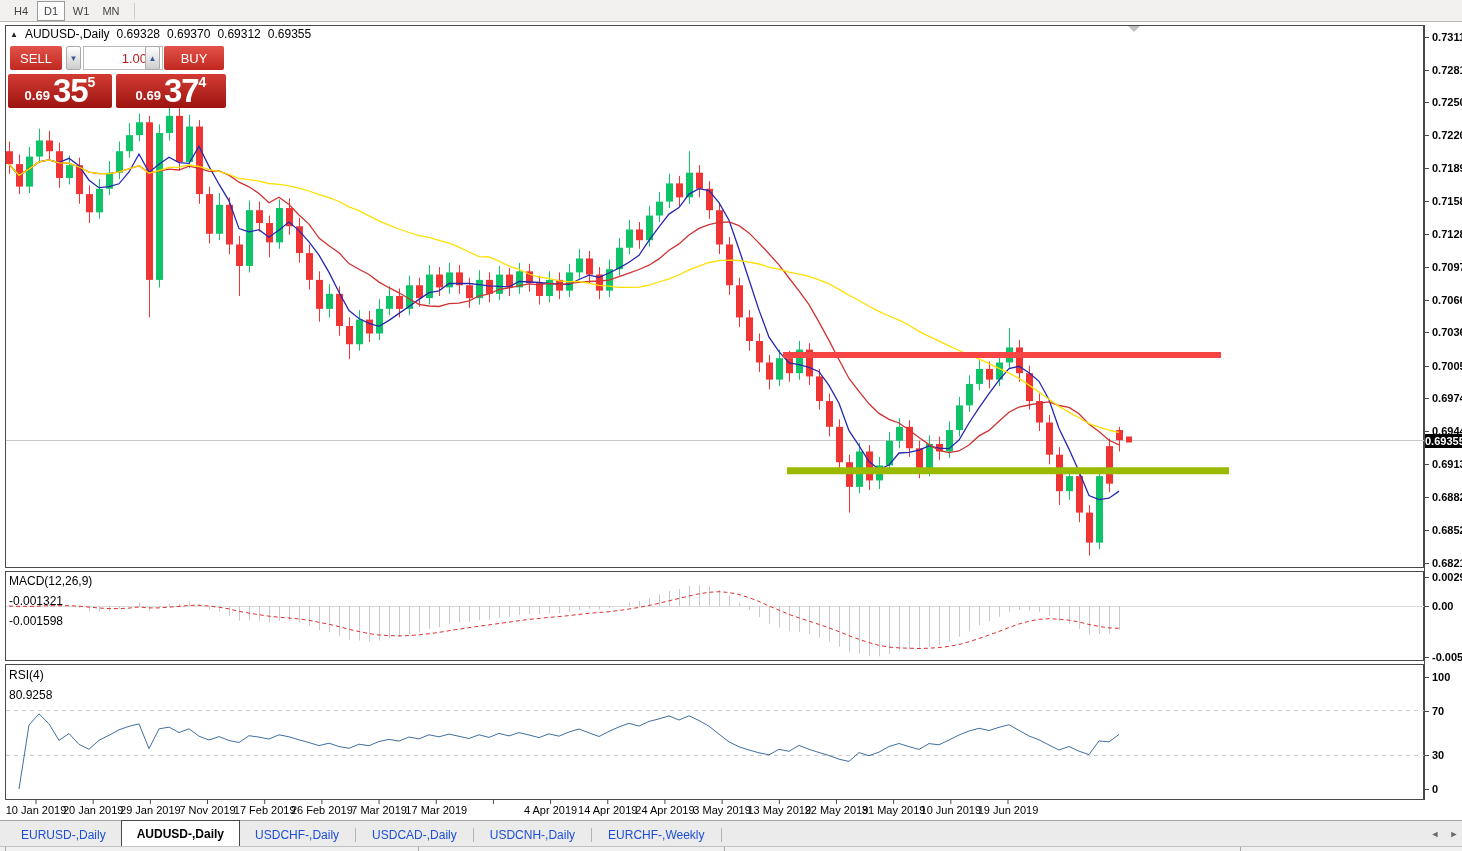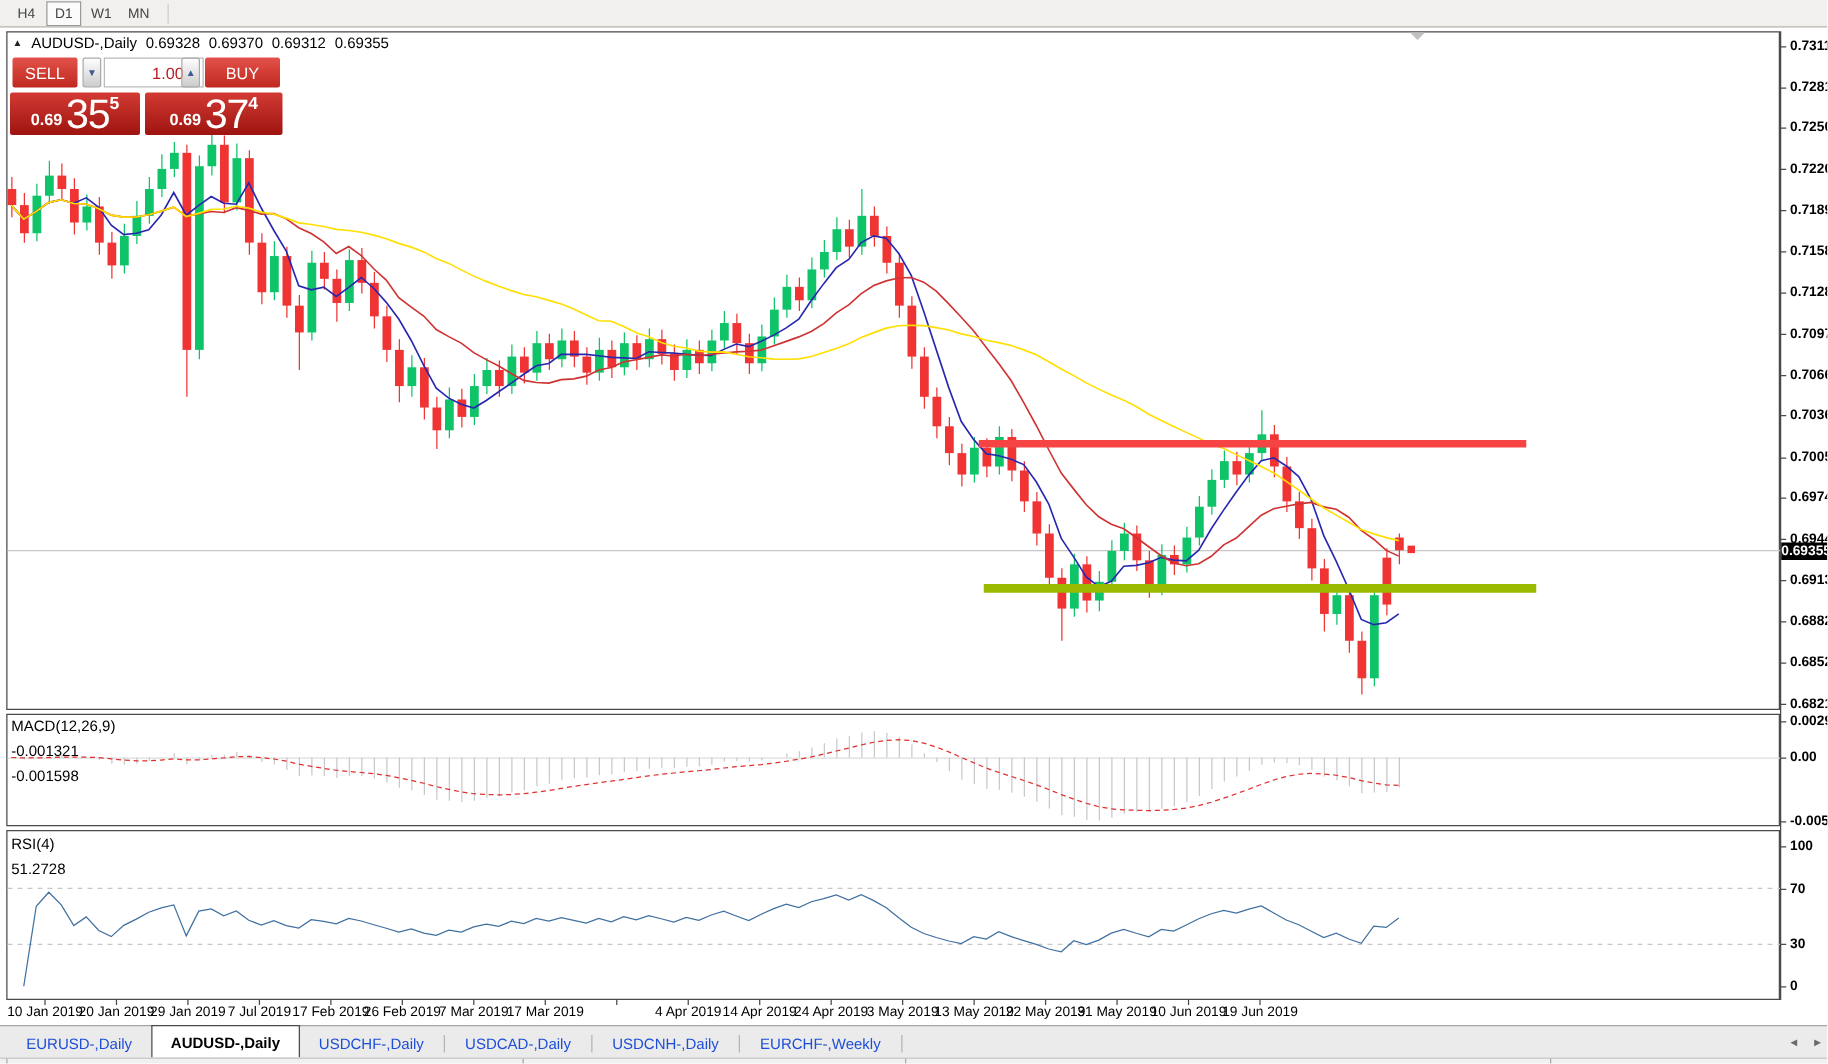--- a/index.html
+++ b/index.html
@@ -20,21 +20,21 @@
   #trade-panel{left:8px;top:44px;width:218px;height:64px;z-index:6;}
   .tp-btn{position:absolute;border-radius:2px;color:#fff;font-size:13px;display:flex;align-items:center;justify-content:center;
           background:linear-gradient(#e2524a,#c0281f);cursor:pointer;}
   .spin{position:absolute;border-radius:2px;background:linear-gradient(#fefefe,#cdcdcd);border:1px solid #aaa;
         display:flex;align-items:center;justify-content:center;font-size:8px;color:#3c5a96;box-sizing:border-box;cursor:pointer;}
   #vol-input{position:absolute;left:75px;top:2px;width:80px;height:24px;border:1px solid #bbb;background:#fff;
              font-size:13px;color:#b91c1c;text-align:right;padding:0 15px 0 0;box-sizing:border-box;font-family:"Liberation Sans",sans-serif;}
   .quote-box{position:absolute;top:30px;height:34px;border-radius:2px;background:linear-gradient(#d23b33,#9e1410);
              color:#fff;display:flex;align-items:flex-end;justify-content:center;padding-bottom:3px;box-sizing:border-box;cursor:pointer;}
   .quote-small{font-size:13px;font-weight:bold;margin-right:3px;line-height:19px;}
-  .quote-big{font-size:33px;font-weight:normal;line-height:28px;letter-spacing:-1px;}
+  .quote-big{font-size:33px;font-weight:bold;line-height:28px;letter-spacing:-1px;}
   .quote-sup{font-size:14px;font-weight:bold;line-height:12px;align-self:flex-start;margin-top:2px;}
   
   .axis-label{position:absolute;left:1432px;font-size:11px;font-weight:bold;color:#000;line-height:12px;white-space:nowrap;}
   .date-label{position:absolute;top:804px;font-size:11px;color:#000;transform:translateX(-50%);white-space:nowrap;}
   .panel-label{position:absolute;font-size:12px;color:#000;display:flex;gap:6px;white-space:nowrap;flex-direction:column;}
   #price-tag{position:absolute;left:1425px;width:37px;height:14px;background:#000;color:#fff;
              font-size:11px;font-weight:bold;text-align:center;line-height:14px;}
   
   #tabbar{left:0;top:820px;width:1462px;height:26px;background:#ebebeb;border-top:1px solid #a5a5a5;
           display:flex;align-items:flex-end;padding-left:6px;box-sizing:border-box;}
@@ -485,21 +485,21 @@
     </div>
   </div>
 
   <div class="panel-label" style="left:9px;top:574px;">
     <span>MACD(12,26,9)</span>
     <span>-0.001321</span>
     <span>-0.001598</span>
   </div>
   <div class="panel-label" style="left:9px;top:668px;">
     <span>RSI(4)</span>
-    <span>51.2728</span>
+    <span>80.9258</span>
   </div>
 
   <div id="price-tag" style="top: 433.5px;">0.69355</div>
 
   <div id="labels-layer">
       <div class="axis-label" style="top: 31px;">0.73115</div>
       <div class="axis-label" style="top: 64px;">0.72810</div>
       <div class="axis-label" style="top: 96px;">0.72505</div>
       <div class="axis-label" style="top: 129px;">0.72200</div>
       <div class="axis-label" style="top: 162px;">0.71890</div>
@@ -518,21 +518,21 @@
       <div class="axis-label" style="top: 571px;">0.002984</div>
       <div class="axis-label" style="top: 600px;">0.00</div>
       <div class="axis-label" style="top: 651px;">-0.005256</div>
       <div class="axis-label" style="top: 671px;">100</div>
       <div class="axis-label" style="top: 705px;">70</div>
       <div class="axis-label" style="top: 749px;">30</div>
       <div class="axis-label" style="top: 783px;">0</div>
       <div class="date-label" style="left: 36px;">10 Jan 2019</div>
       <div class="date-label" style="left: 93.1765px;">20 Jan 2019</div>
       <div class="date-label" style="left: 150.353px;">29 Jan 2019</div>
-      <div class="date-label" style="left: 207.529px;">7 Jul 2019</div>
+      <div class="date-label" style="left: 207.529px;">7 Nov 2019</div>
       <div class="date-label" style="left: 264.706px;">17 Feb 2019</div>
       <div class="date-label" style="left: 321.882px;">26 Feb 2019</div>
       <div class="date-label" style="left: 379.059px;">7 Mar 2019</div>
       <div class="date-label" style="left: 436.235px;">17 Mar 2019</div>
       <div class="date-label" style="left: 493.412px; margin-top: 31px;">26 Mar 2019</div>
       <div class="date-label" style="left: 550.588px;">4 Apr 2019</div>
       <div class="date-label" style="left: 607.765px;">14 Apr 2019</div>
       <div class="date-label" style="left: 664.941px;">24 Apr 2019</div>
       <div class="date-label" style="left: 722.118px;">3 May 2019</div>
       <div class="date-label" style="left: 779.294px;">13 May 2019</div>

